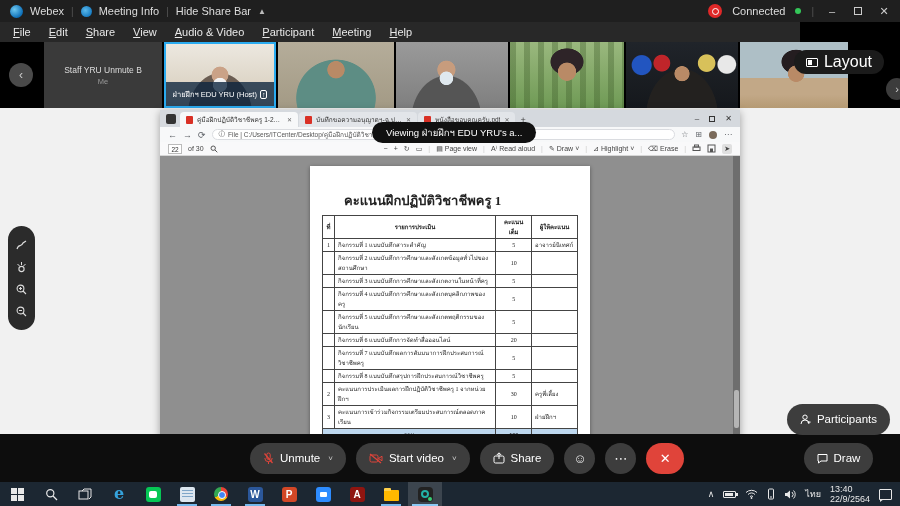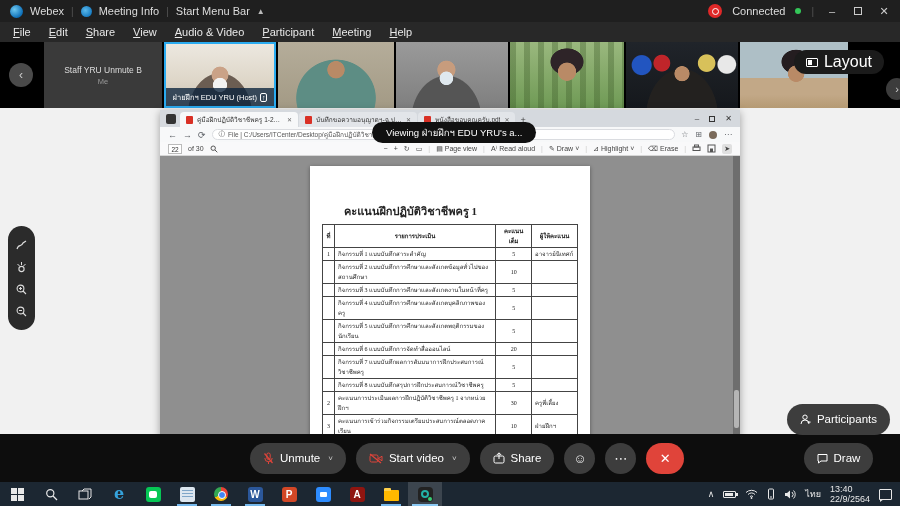--- a/index.html
+++ b/index.html
@@ -19,21 +19,21 @@
   .chev { font-size:8px; color:#bbb; }
   .tb-right { display:flex; align-items:center; gap:10px; padding-right:8px; }
   .rec-btn { width:14px; height:14px; border-radius:50%; background:#e02828;
     display:flex; align-items:center; justify-content:center; }
   .rec-btn::after { content:""; width:5px; height:5px; border-radius:50%; border:1.5px solid #fff; }
   .green-dot { width:6px; height:6px; border-radius:50%; background:#34c759; }
   .winbtn { color:#ccc; font-size:11px; width:16px; text-align:center; cursor:default; }
   .maxbox { width:8px; height:8px; border:1px solid #ccc; display:inline-block; }
 
   
-  .menubar { position:absolute; left:0; top:22px; width:900px; height:20px; background:#282828;
+  .menubar { position:absolute; left:0; top:22px; width:800px; height:20px; background:#282828;
     display:flex; align-items:center; gap:0; padding-left:4px; }
   .menu-item { color:#e8e8e8; font-size:11px; padding:2px 9px; }
   .menu-item::first-letter { text-decoration:underline; }
 
   
   .filmstrip { position:absolute; left:0; top:42px; width:900px; height:66px; background:#000;
     display:flex; align-items:stretch; gap:2px; }
   .strip-nav { width:42px; display:flex; align-items:center; justify-content:center; }
   .navcircle { width:24px; height:24px; border-radius:50%; background:#4a4a4a; color:#ccc;
     display:flex; align-items:center; justify-content:center; font-size:12px; }
@@ -41,21 +41,21 @@
   .tile.t1 { width:118px; background:#3a3a3a; display:flex; flex-direction:column;
     align-items:center; justify-content:center; gap:2px; }
   .t1 .pname { color:#ddd; font-size:8.5px; }
   .t1 .prole { color:#999; font-size:7.5px; }
   .tile.t2 { width:112px; border:2px solid #2aabf0;
     background:
       radial-gradient(circle at 50% 66%, #f2f2f2 0 10%, rgba(0,0,0,0) 11%),
       radial-gradient(circle at 50% 50%, #caa287 0 13%, rgba(0,0,0,0) 14%),
       radial-gradient(ellipse at 50% 118%, #6b5d52 0 42%, rgba(0,0,0,0) 43%),
       linear-gradient(180deg,#ece8e0 0%,#ded6c8 60%,#c9c0b0 100%); }
-  .hostlabel { position:absolute; left:0; right:0; bottom:0; height:18px;
+  .hostlabel { position:absolute; left:0; right:0; bottom:0; height:24px;
     background:rgba(10,35,60,0.78); color:#fff; font-size:7.5px; display:flex;
     align-items:center; justify-content:center; gap:3px; white-space:nowrap; }
   .shareglyph { font-size:7px; border:1px solid #fff; border-radius:2px; padding:0 1px; line-height:7px; }
   .tile.t3 { width:116px;
     background:
       radial-gradient(circle at 50% 42%, #b98a66 0 12%, rgba(0,0,0,0) 13%),
       radial-gradient(ellipse at 50% 85%, #5d8d84 0 48%, rgba(0,0,0,0) 49%),
       linear-gradient(180deg,#b5ad9a,#a39a85); }
   .tile.t4 { width:112px;
     background:
@@ -129,21 +129,21 @@
   .pdfsep { color:#ccc; }
   .pdfbar .grow { flex:1; }
   .pdfbar svg { display:block; }
   .pdf-label { display:flex; align-items:center; gap:2px; }
   .pin-active { background:#e0e0e0; border-radius:2px; padding:1px 2px; }
 
   .pdfcontent { flex:1; background:#8f8f8f; position:relative; overflow:hidden; }
   .page { position:absolute; left:150px; top:10px; width:280px; height:520px; background:#fff;
     box-shadow:0 1px 4px rgba(0,0,0,0.4); padding:24px 12px 0 12px;
     font-family:"Liberation Serif","DejaVu Serif",serif; color:#222; }
-  .doc-title { font-size:11px; font-weight:bold; margin:12px 0 4px 22px; }
+  .doc-title { font-size:13px; font-weight:bold; margin:0 0 4px 22px; }
   table.doc { border-collapse:collapse; width:256px; font-size:6px; color:#222; }
   table.doc th, table.doc td { border:1px solid #444; padding:1px 3px; font-weight:normal; }
   table.doc th { font-weight:bold; text-align:center; }
   .c-no { width:12px; text-align:center; }
   .c-desc { width:162px; text-align:left; }
   .c-score { width:36px; text-align:center; }
   .c-who { width:46px; text-align:left; }
   tr.total-row td { background:#bdd7ee; font-weight:bold; text-align:center; }
   .criteria-title { font-size:6.8px; font-weight:bold; margin:10px 0 2px 0; }
   .criteria-desc { font-size:6.2px; margin:0 0 4px 0; }
@@ -223,21 +223,21 @@
 <div id="root">
 
   <div class="titlebar">
     <div class="tb-left">
       <span class="webex-logo"></span>
       <span>Webex</span>
       <span class="tb-sep">|</span>
       <span class="mi-icon"></span>
       <span>Meeting Info</span>
       <span class="tb-sep">|</span>
-      <span>Start Menu Bar</span>
+      <span>Hide Share Bar</span>
       <span class="chev">▲</span>
     </div>
     <div class="tb-right">
       <span class="rec-btn"></span>
       <span>Connected</span>
       <span class="green-dot"></span>
       <span class="tb-sep">|</span>
       <span class="winbtn">–</span>
       <span class="winbtn"><span class="maxbox"></span></span>
       <span class="winbtn">✕</span>

